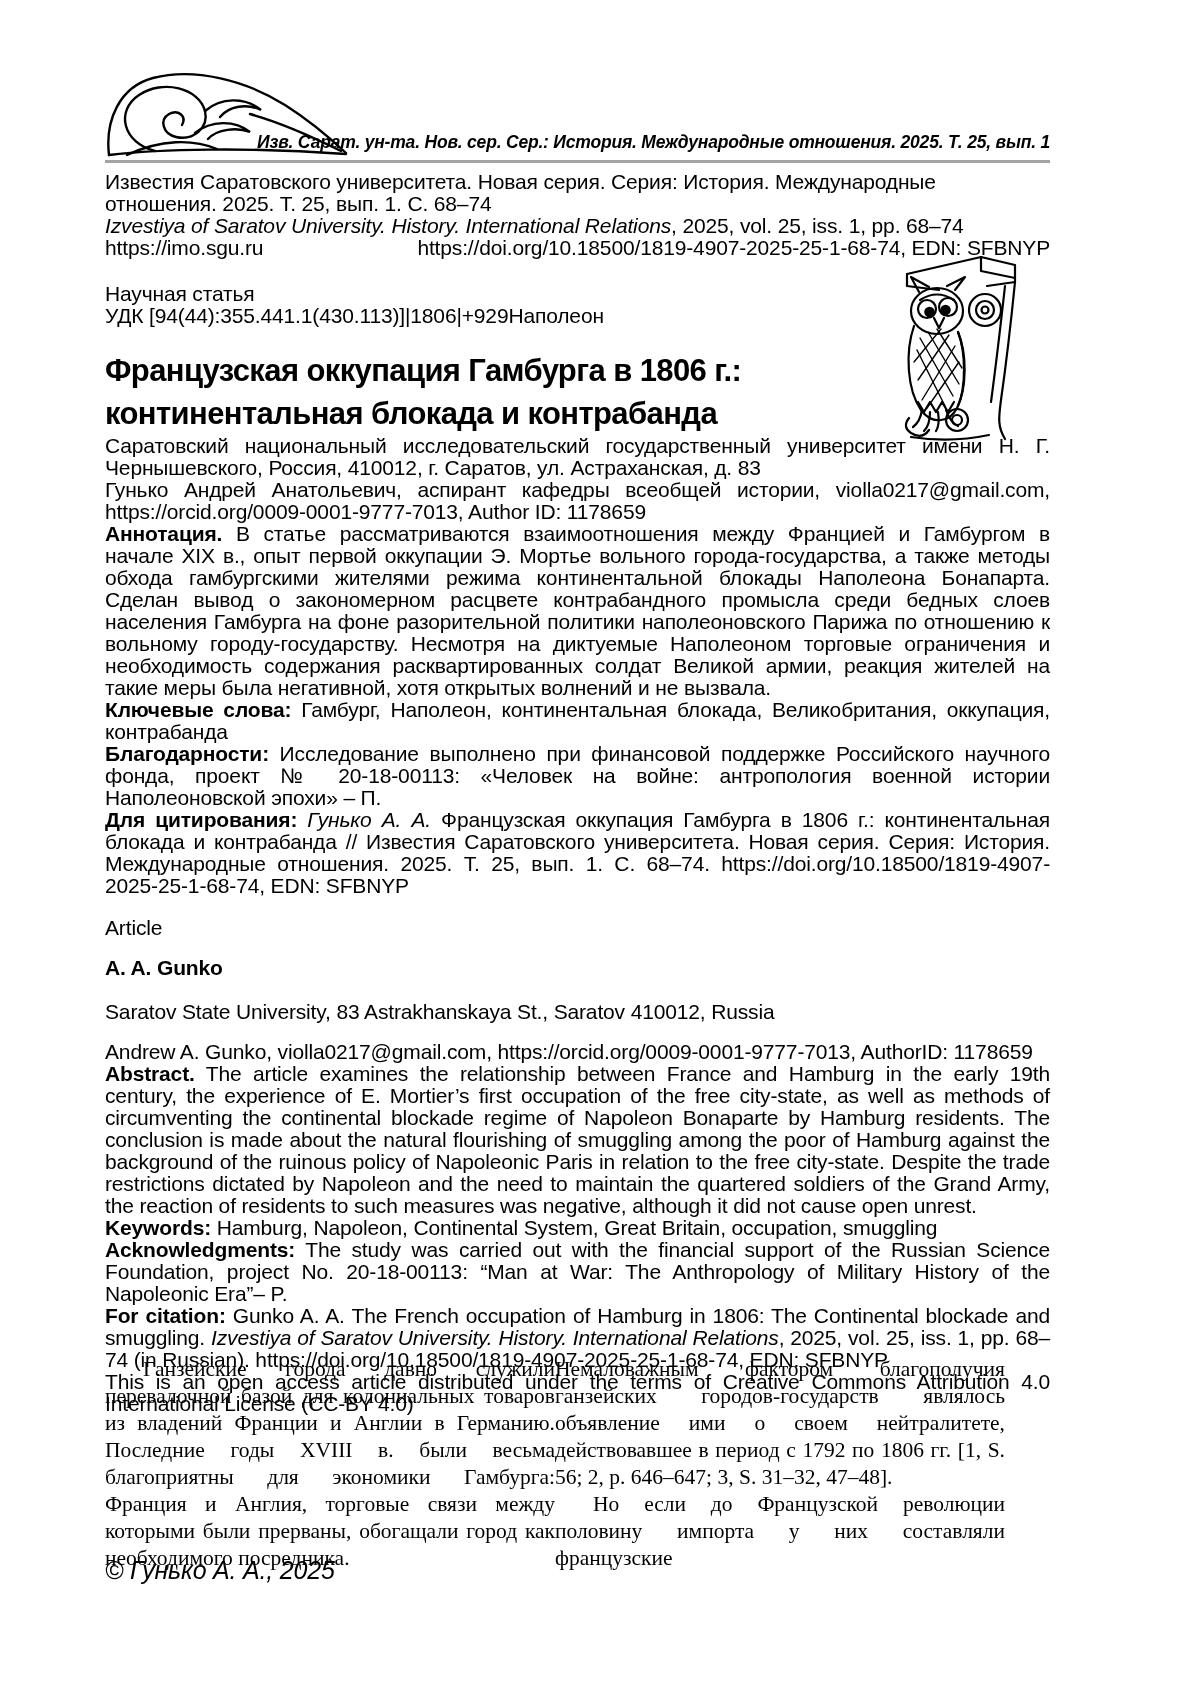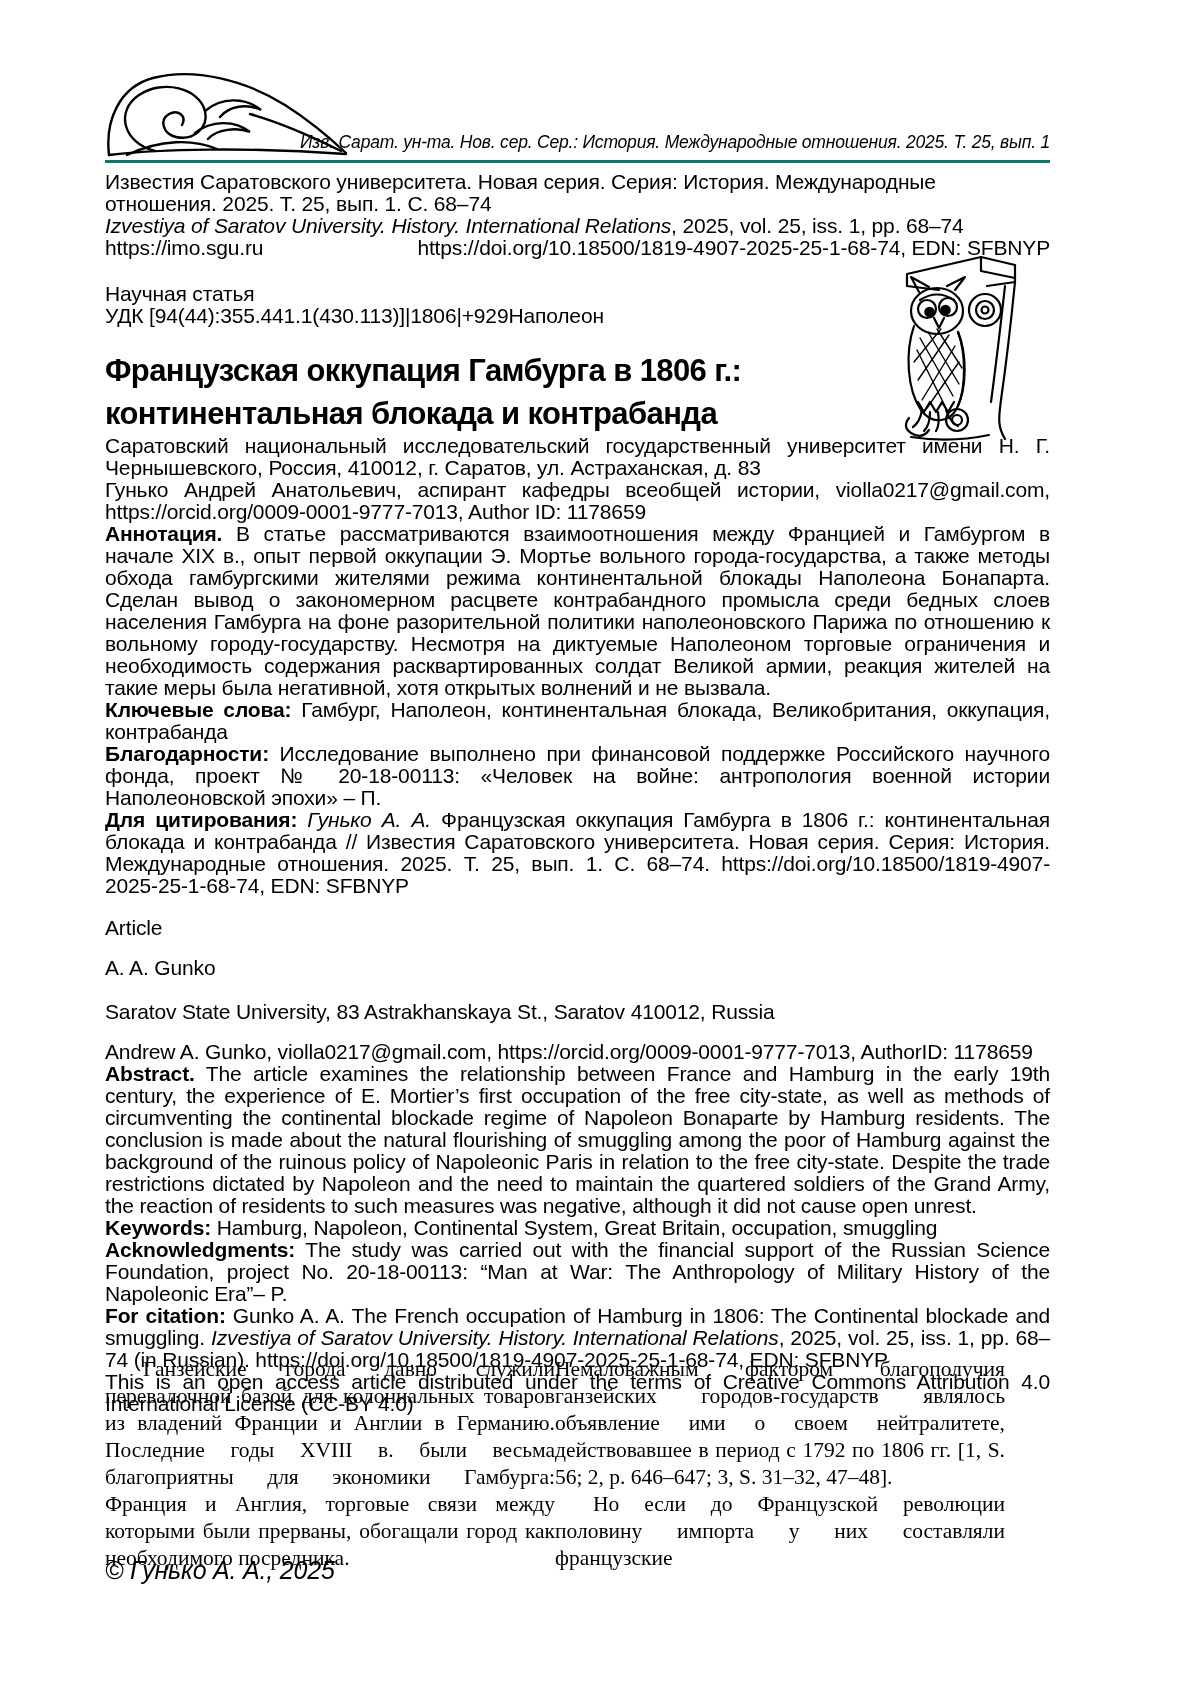--- a/index.html
+++ b/index.html
@@ -7,21 +7,21 @@
     position:relative;
     width:1200px;height:1697px;
     background:#ffffff;
     color:#000;
     font-family:"Liberation Sans", sans-serif;
     overflow:hidden;
   }
   .content{position:absolute;left:105px;top:0;width:945px;}
 
   
-  .header{position:relative;height:160px;border-bottom:3px solid #0f766e;}
+  .header{position:relative;height:160px;border-bottom:3px solid #a3a3a3;font-weight:bold;}
   .ornament{position:absolute;left:-6px;bottom:-5px;}
   .running-head{
     position:absolute;right:0;bottom:7px;
     font-style:italic;font-size:17.5px;letter-spacing:-0.2px;white-space:nowrap;
   }
 
   
   .meta{font-size:21px;line-height:22px;letter-spacing:-0.15px;}
   .meta p{margin:0;}
   .cite-block{margin-top:8px;}
@@ -156,21 +156,21 @@
       <p class="block">Саратовский национальный исследовательский государственный университет имени Н. Г. Чернышевского, Россия, 410012, г. Саратов, ул. Астраханская, д. 83</p>
       <p class="block">Гунько Андрей Анатольевич, аспирант кафедры всеобщей истории, violla0217@gmail.com, https://orcid.org/0009-0001-9777-7013, Author ID: 1178659</p>
       <p class="block"><b>Аннотация.</b><span> В статье рассматриваются взаимоотношения между Францией и Гамбургом в начале XIX в., опыт первой оккупации Э. Мортье вольного города-государства, а также методы обхода гамбургскими жителями режима континентальной блокады Наполеона Бонапарта. Сделан вывод о закономерном расцвете контрабандного промысла среди бедных слоев населения Гамбурга на фоне разорительной политики наполеоновского Парижа по отношению к вольному городу-государству. Несмотря на диктуемые Наполеоном торговые ограничения и необходимость содержания расквартированных солдат Великой армии, реакция жителей на такие меры была негативной, хотя открытых волнений и не вызвала.</span></p>
       <p class="block-tight"><b>Ключевые слова:</b><span> Гамбург, Наполеон, континентальная блокада, Великобритания, оккупация, контрабанда</span></p>
       <p class="block"><b>Благодарности:</b><span> Исследование выполнено при финансовой поддержке Российского научного фонда, проект № 20-18-00113: «Человек на войне: антропология военной истории Наполеоновской эпохи» – П.</span></p>
       <p class="block"><b>Для цитирования: </b><span class="ital">Гунько А. А.</span><span> Французская оккупация Гамбурга в 1806 г.: континентальная блокада и контрабанда // Известия Саратовского университета. Новая серия. Серия: История. Международные отношения. 2025. Т. 25, вып. 1. С. 68–74. https://doi.org/10.18500/1819-4907-2025-25-1-68-74, EDN:  SFBNYP</span></p>
     </div>
 
     <div class="meta">
       <p class="block" style="margin-top:20px;">Article</p>
-      <p class="block" style="margin-top:18px;font-weight:normal;">A. A. Gunko</p>
+      <p class="block" style="margin-top:18px;font-weight:bold;">A. A. Gunko</p>
       <p class="block" style="margin-top:22px;">Saratov State University, 83 Astrakhanskaya St., Saratov 410012, Russia</p>
       <p class="block" style="margin-top:18px;">Andrew A. Gunko, violla0217@gmail.com, https://orcid.org/0009-0001-9777-7013, AuthorID: 1178659</p>
       <p class="block"><b>Abstract.</b><span> The article examines the relationship between France and Hamburg in the early 19th century, the experience of E. Mortier’s first occupation of the free city-state, as well as methods of circumventing the continental blockade regime of Napoleon Bonaparte by Hamburg residents. The conclusion is made about the natural flourishing of smuggling among the poor of Hamburg against the background of the ruinous policy of Napoleonic Paris in relation to the free city-state. Despite the trade restrictions dictated by Napoleon and the need to maintain the quartered soldiers of the Grand Army, the reaction of residents to such measures was negative, although it did not cause open unrest.</span></p>
       <p class="block-tight"><b>Keywords:</b><span> Hamburg, Napoleon, Continental System, Great Britain, occupation, smuggling</span></p>
       <p class="block"><b>Acknowledgments:</b><span> The study was carried out with the financial support of the Russian Science Foundation, project No. 20-18-00113: “Man at War: The Anthropology of Military History of the Napoleonic Era”– P.</span></p>
       <p class="block"><b>For citation: </b><span>Gunko A. A. The French occupation of Hamburg in 1806: The Continental blockade and smuggling. </span><span class="ital">Izvestiya of Saratov University. History. International Relations</span><span>, 2025, vol. 25, iss. 1, pp. 68–74 (in Russian). https://doi.org/10.18500/1819-4907-2025-25-1-68-74, EDN:  SFBNYP</span></p>
       <p class="block">This is an open access article distributed under the terms of Creative Commons Attribution 4.0 International License (CC-BY 4.0)</p>
     </div>
 
     <div class="body-cols">

